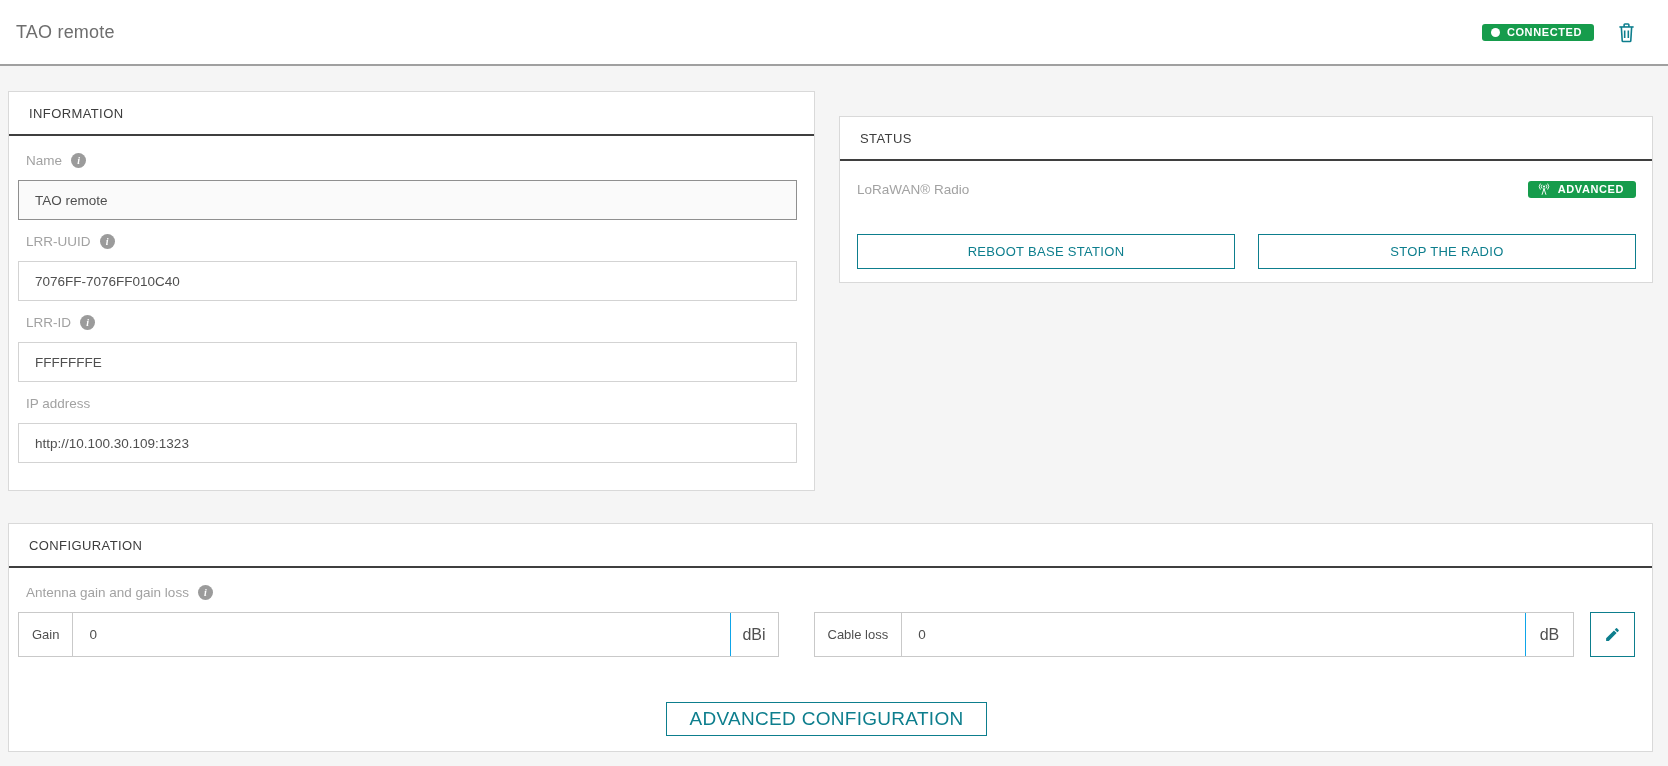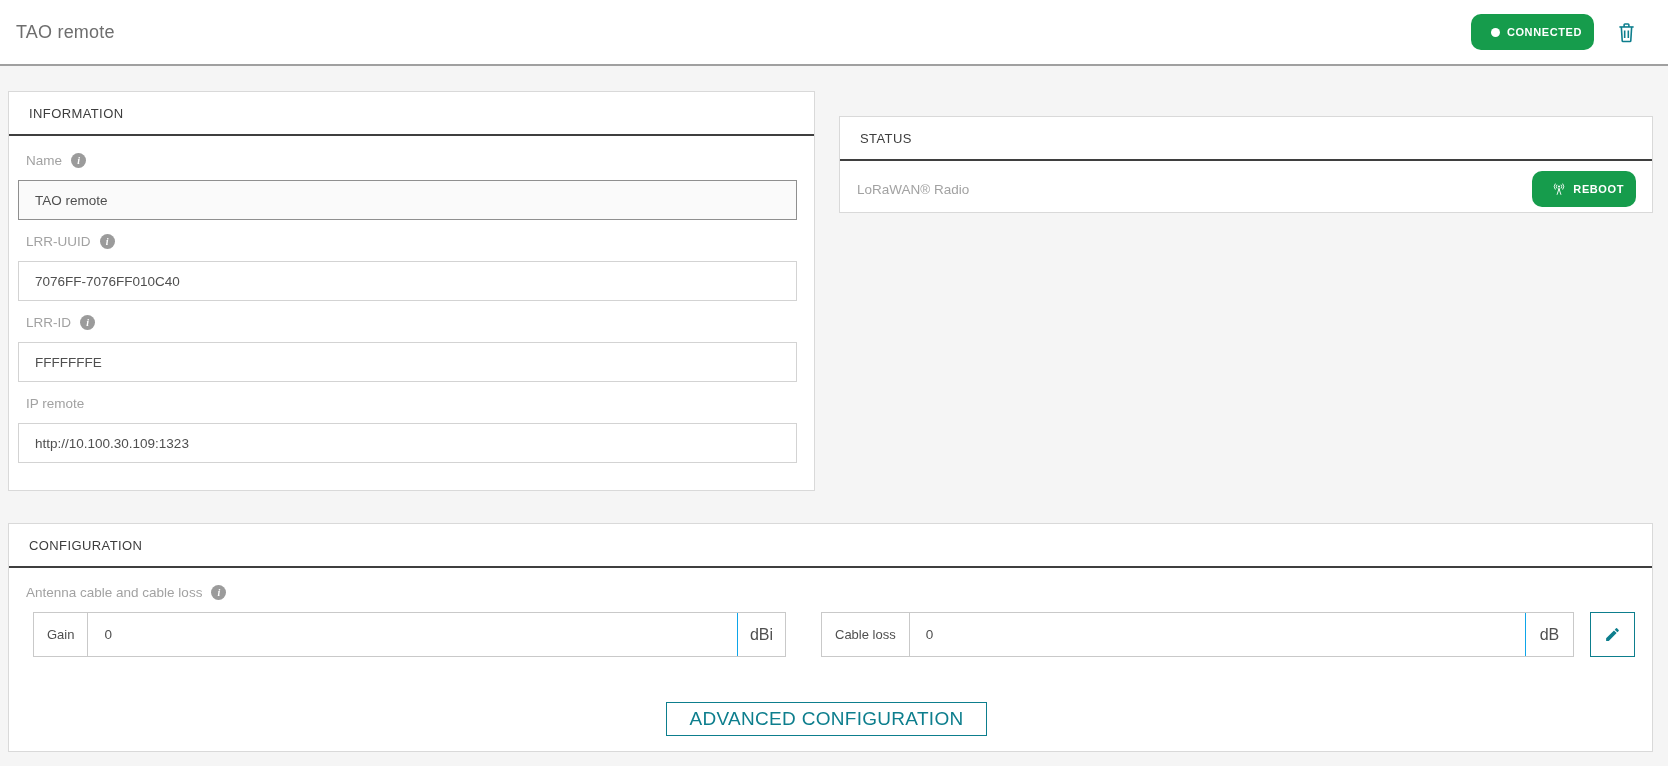--- a/index.html
+++ b/index.html
@@ -15,21 +15,21 @@
   .page-header {
     height:64px; background:#ffffff;
     display:flex; align-items:center;
     padding:0 30px 0 16px;
   }
   .page-title { flex:1; font-size:18px; color:#6e6e6e; letter-spacing:.2px; }
   .badge {
     display:inline-flex; align-items:center; gap:7px;
     background:#169c4c; color:#ffffff;
     font-size:11px; font-weight:bold; letter-spacing:.6px;
-    border-radius:10px; height:36px; padding:0 12px 0 20px;
+    border-radius:3px; height:17px; padding:0 12px 0 9px;
     white-space:nowrap;
   }
   .badge .dot { width:9px; height:9px; border-radius:50%; background:#ffffff; }
   .trash-btn {
     margin-left:21px; background:none; border:none; padding:2px; cursor:pointer;
     display:flex; align-items:center;
   }
 
   .header-divider { height:2px; background:#a0a0a0; }
 
@@ -77,21 +77,21 @@
   .status-buttons { display:flex; gap:23px; margin-top:35px; }
   .btn-outline {
     flex:1; height:35px; background:#ffffff;
     border:1px solid #0d7e8d; color:#0d7e8d;
     font-size:13px; letter-spacing:.3px; font-family:inherit; cursor:pointer;
   }
 
   
   .panel-configuration { margin-top:32px; }
   .config-content { padding:17px 17px 15px 9px; }
-  .config-row { display:flex; align-items:center; margin-top:12px;margin-left:15px; }
+  .config-row { display:flex; align-items:center; margin-top:12px; }
   .field-group {
     flex:1; display:flex; align-items:stretch;
     border:1px solid #c9c9c9; height:45px; background:#ffffff;
   }
   .field-group.gain { margin-right:35px; }
   .fg-label {
     display:flex; align-items:center; padding:0 13px;
     border-right:1px solid #c9c9c9; font-size:13px; color:#4f4f4f;
     white-space:nowrap;
   }
@@ -167,21 +167,21 @@
         <div class="field">
           <div class="field-label-row">
             <span class="field-label">LRR-ID</span>
             <span class="info-icon">i</span>
           </div>
           <input class="text-input" type="text" readonly="" value="FFFFFFFE" style="">
         </div>
 
         <div class="field">
           <div class="field-label-row">
-            <span class="field-label">IP remote</span>
+            <span class="field-label">IP address</span>
           </div>
           <input class="text-input" type="text" readonly="" value="http://10.100.30.109:1323" style="">
         </div>
 
       </div>
     </div>
 
     <div class="panel panel-status">
       <div class="panel-header">STATUS</div>
       <div class="status-content">
@@ -190,35 +190,39 @@
           <span class="radio-label">LoRaWAN® Radio</span>
           <span class="badge">
             <span style="display:flex;">
               <svg width="14" height="13" viewBox="0 0 24 22" fill="none" stroke="#ffffff" stroke-width="1.6">
                 <circle cx="12" cy="6" r="1.7" fill="#ffffff" stroke="none"></circle>
                 <path d="M12 8.2 L12 12 M8.6 20 L12 9.5 L15.4 20"></path>
                 <path d="M8.6 2.8 a5 5 0 0 0 0 6.4 M15.4 2.8 a5 5 0 0 1 0 6.4"></path>
                 <path d="M5.8 0.9 a8.2 8.2 0 0 0 0 10.2 M18.2 0.9 a8.2 8.2 0 0 1 0 10.2"></path>
               </svg>
             </span>
-            <span>REBOOT</span>
+            <span>ADVANCED</span>
           </span>
         </div>
 
+        <div class="status-buttons">
+          <button class="btn-outline">REBOOT BASE STATION</button>
+          <button class="btn-outline">STOP THE RADIO</button>
+        </div>
 
       </div>
     </div>
   </div>
 
   <div class="panel panel-configuration">
     <div class="panel-header">CONFIGURATION</div>
     <div class="config-content">
 
       <div class="field-label-row" style="margin-bottom:0;">
-        <span class="field-label">Antenna cable and cable loss</span>
+        <span class="field-label">Antenna gain and gain loss</span>
         <span class="info-icon">i</span>
       </div>
 
       <div class="config-row">
 
         <div class="field-group gain">
           <span class="fg-label">Gain</span>
           <input class="fg-value" type="text" readonly="" value="0" style="">
           <span class="fg-unit">dBi</span>
         </div>

